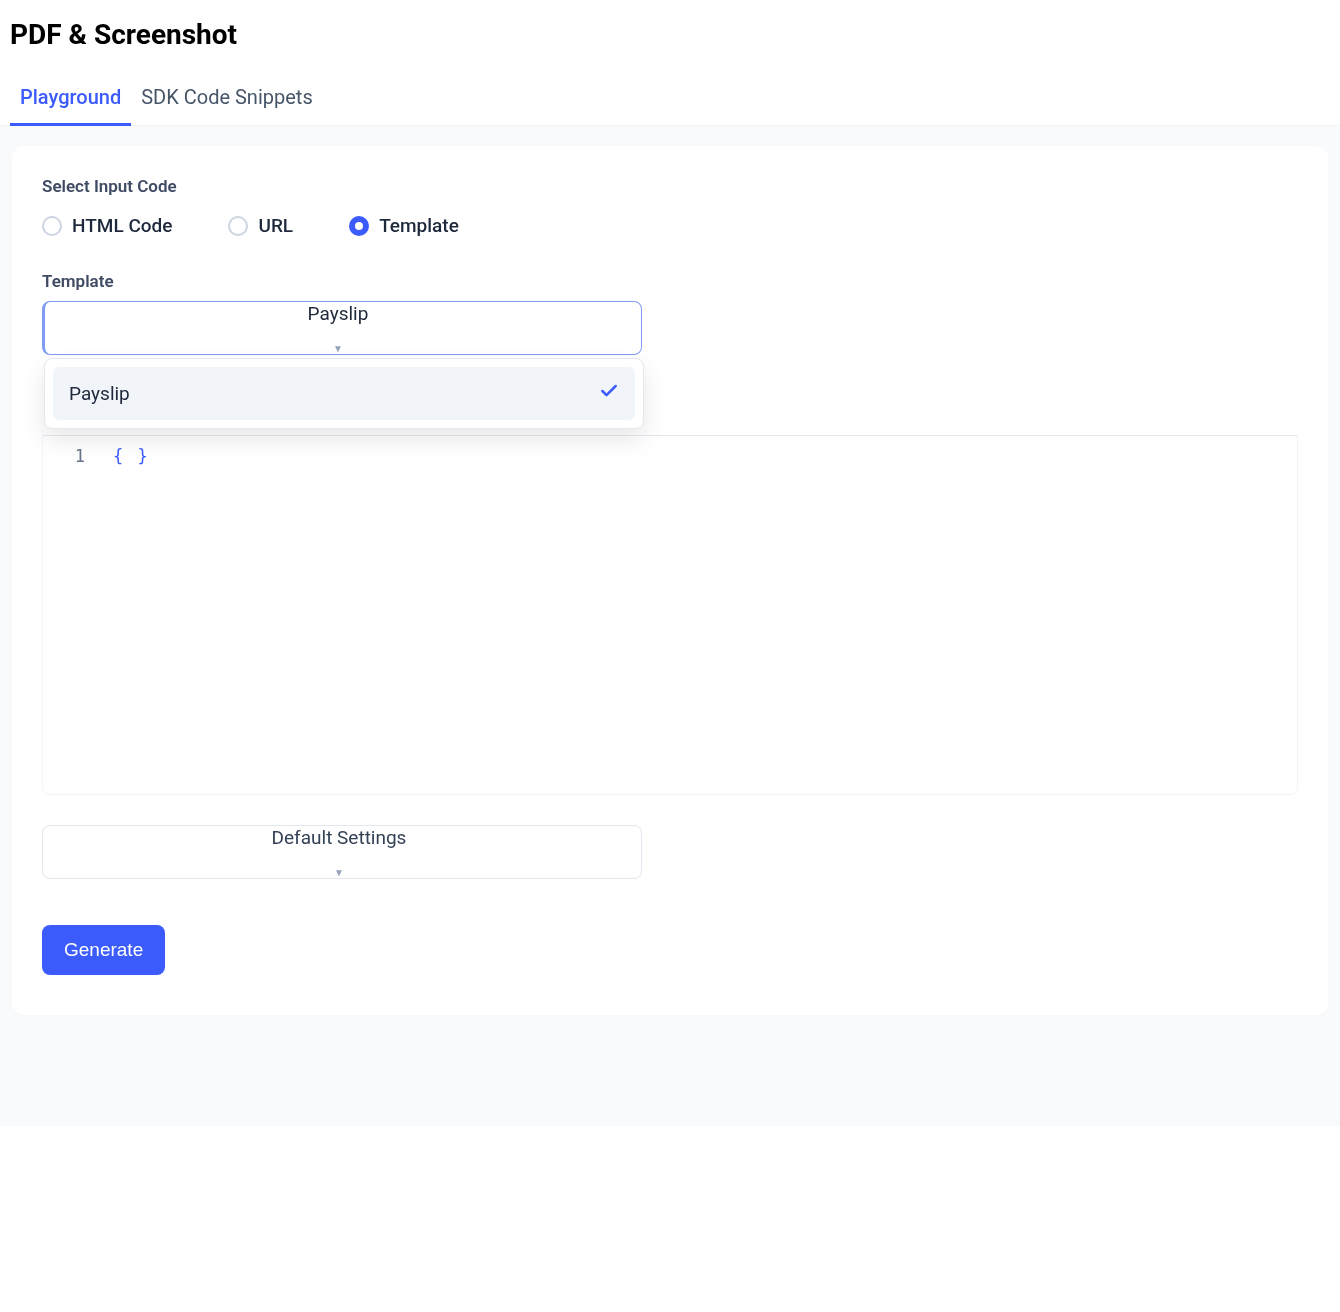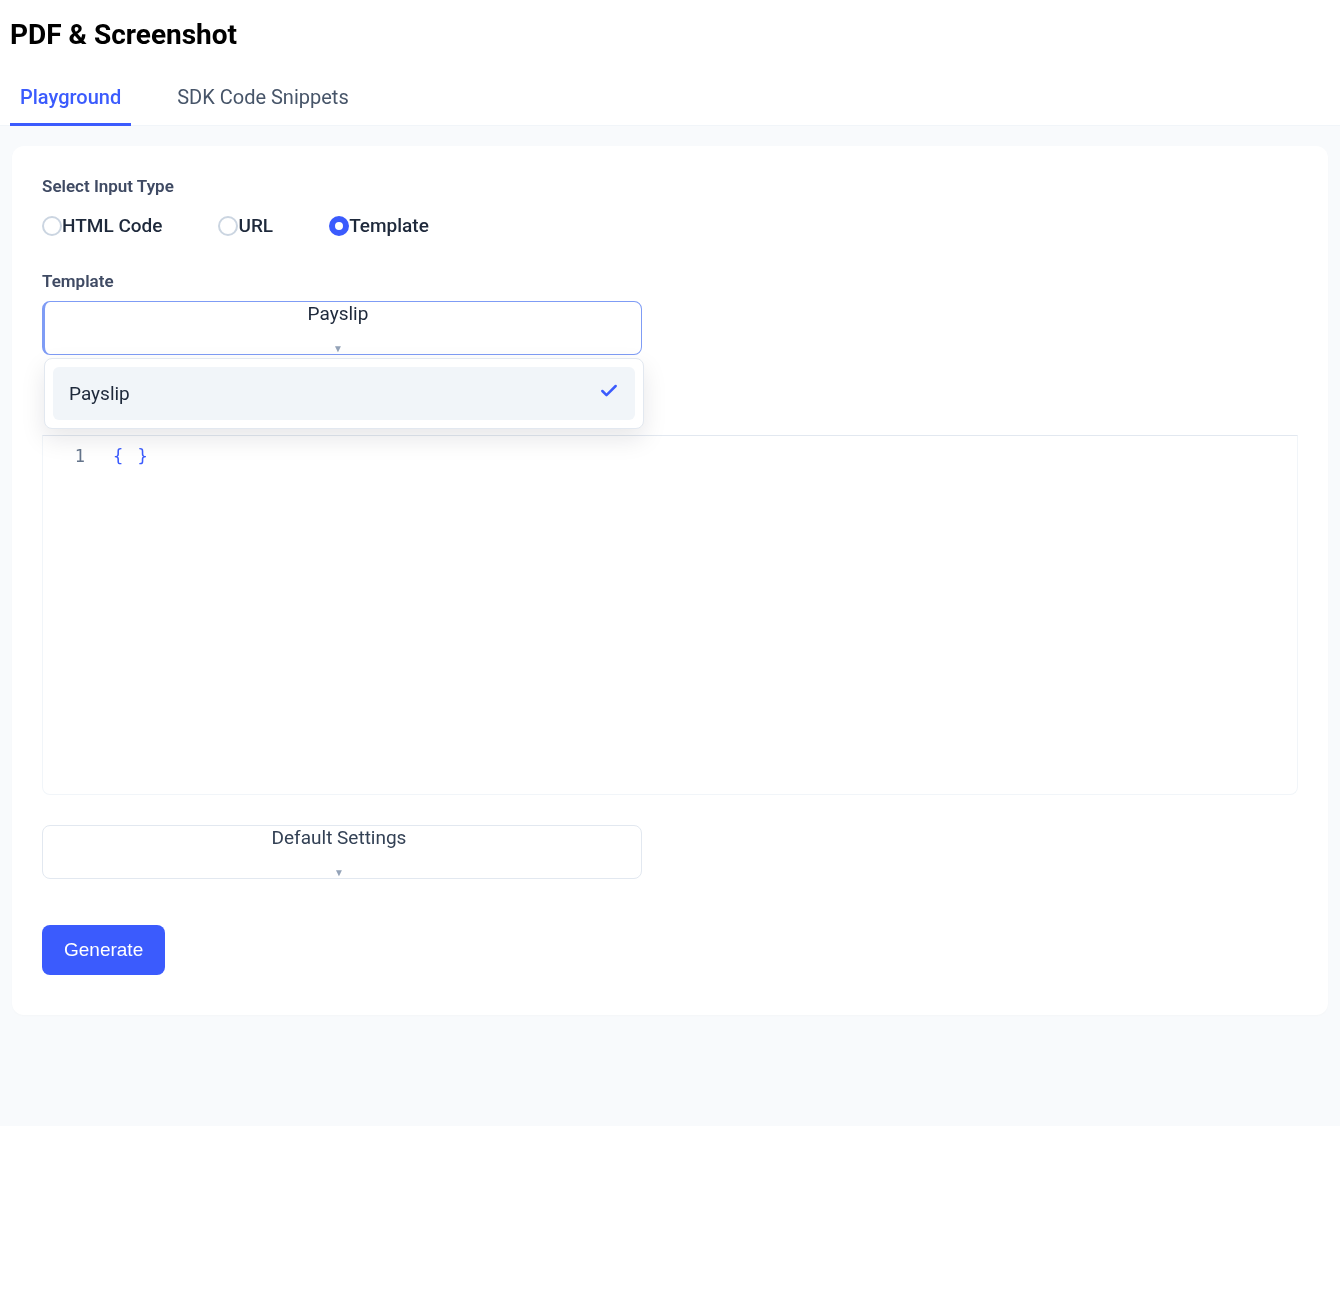--- a/index.html
+++ b/index.html
@@ -12,21 +12,20 @@
     overflow: hidden;
   }
   .page-title {
     font-size: 28px;
     font-weight: 700;
     color: #000000;
     padding: 18px 10px 20px 10px;
   }
   .tabs {
     display: flex;
-    gap: 36px;
     padding-left: 10px;
     border-bottom: 1px solid #f1f5f9;
   }
   .tab {
     padding: 14px 10px 14px 10px;
     font-size: 20px;
     color: #475569;
     cursor: pointer;
     border-bottom: 3px solid transparent;
     margin-bottom: -1px;
@@ -55,20 +54,21 @@
     margin-bottom: 18px;
   }
   .radio-row {
     display: flex;
     gap: 56px;
     margin-bottom: 34px;
   }
   .radio-item {
     display: flex;
     align-items: center;
+    gap: 10px;
     cursor: pointer;
   }
   .radio-circle {
     width: 20px;
     height: 20px;
     border: 2px solid #cbd5e1;
     border-radius: 50%;
     background: #fff;
     display: inline-block;
     position: relative;
@@ -201,21 +201,21 @@
 <div class="page-title">PDF &amp; Screenshot</div>
 
 <div class="tabs">
   <div class="tab active">Playground</div>
   <div class="tab">SDK Code Snippets</div>
 </div>
 
 <div class="content-wrap">
   <div class="card">
 
-    <div class="section-label">Select Input Type</div>
+    <div class="section-label">Select Input Code</div>
 
     <div class="radio-row">
       <div class="radio-item">
         <span class="radio-circle"></span>
         <span class="radio-label">HTML Code</span>
       </div>
       <div class="radio-item">
         <span class="radio-circle"></span>
         <span class="radio-label">URL</span>
       </div>

